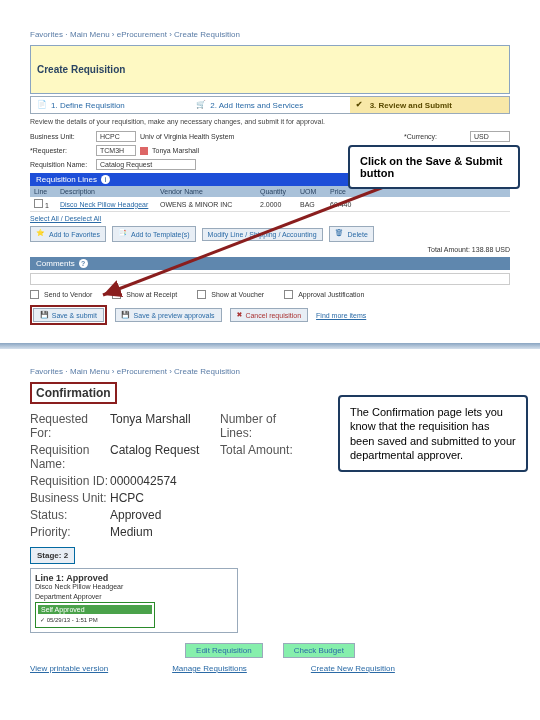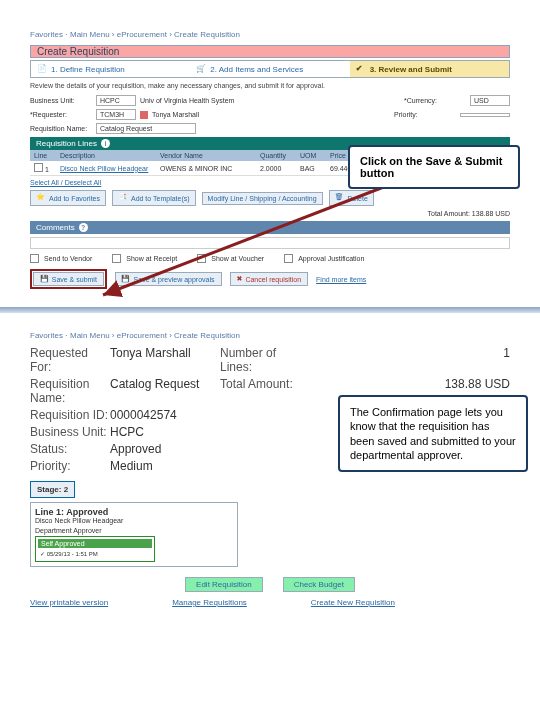--- a/index.html
+++ b/index.html
@@ -1,32 +1,32 @@
 <!DOCTYPE html>
 <html><head>
 <meta charset="utf-8">
 <style>
   * { box-sizing: border-box; margin: 0; padding: 0; }
   body { width: 540px; height: 720px; background: #fff; font-family: Arial, sans-serif; font-size: 8px; color: #333; position: relative; }
   .section { position: relative; }
   .top-section { padding: 30px 30px 0 30px; }
   .breadcrumb { color: #5a7ca6; font-size: 8px; margin-bottom: 6px; }
-  .page-title-bar { background: #fca5a5; padding: 0 6px; font-size: 10px; font-weight: normal; color: #2b4563; border: 1px solid #8aa5c2; }
+  .page-title-bar { background: #fef9c3; padding: 18px 6px; font-size: 10px; font-weight: bold; color: #2b4563; border: 1px solid #8aa5c2; }
   .steps { display: flex; height: 18px; border: 1px solid #9ab; margin-top: 2px; }
   .step { flex: 1; display: flex; align-items: center; padding: 0 6px; font-size: 8px; position: relative; }
   .step1 { background: #fff; color: #2a6aa6; }
   .step2 { background: #fff; color: #2a6aa6; }
   .step3 { background: #f8e8a8; color: #5a4a00; font-weight: bold; }
   .step-ico { width: 10px; height: 10px; margin-right: 4px; display: inline-block; }
   .instr { font-size: 7px; color: #444; margin: 4px 0 6px; }
   .form-row { display: flex; align-items: center; font-size: 7px; margin-bottom: 3px; gap: 4px; }
   .flabel { width: 62px; }
   .fdisplay { font-size: 7px; }
   .fbox { border: 1px solid #aaa; padding: 1px 3px; min-width: 40px; display: inline-block; font-size: 7px; }
-  .req-lines-bar { background: #0f766e; color: #fff; font-size: 8px; padding: 2px 6px; display: flex; align-items: center; gap: 4px; }
+  .req-lines-bar { background: #1d4ed8; color: #fff; font-size: 8px; padding: 2px 6px; display: flex; align-items: center; gap: 4px; }
   .info-ico { width: 9px; height: 9px; border-radius: 50%; background: #fff; color: #5f87ae; display: inline-flex; align-items: center; justify-content: center; font-weight: bold; font-size: 7px; }
   .tbl-head { background: #a9c1d9; display: flex; font-size: 7px; color: #2b4563; }
   .tbl-head div, .tbl-row div { padding: 2px 4px; }
   .c-line { width: 26px; }
   .c-desc { width: 100px; }
   .c-vend { width: 100px; }
   .c-qty { width: 40px; }
   .c-uom { width: 30px; }
   .c-price { width: 50px; }
   .tbl-row { display: flex; font-size: 7px; border-bottom: 1px solid #ddd; align-items: center; }
@@ -203,20 +203,23 @@
         </marker>
       </defs>
       <line x1="320" y1="5" x2="8" y2="125" stroke="#8a1e1e" stroke-width="3" marker-end="url(#ah)"></line>
     </svg>
 </div>
 
 <div class="divider"></div>
 
 <div class="section bottom-section">
   <div class="breadcrumb2">Favorites · Main Menu › eProcurement › Create Requisition</div>
+  <div class="confirm-box">
+    <div class="confirm-title">Confirmation</div>
+  </div>
   <div class="data-grid">
     <div class="dg-lbl">Requested For:</div>
     <div class="dg-val">Tonya Marshall</div>
     <div class="dg-lbl">Number of Lines:</div>
     <div class="dg-val" style="text-align:right">1</div>
 
     <div class="dg-lbl">Requisition Name:</div>
     <div class="dg-val">Catalog Request</div>
     <div class="dg-lbl">Total Amount:</div>
     <div class="dg-val" style="text-align:right">138.88 USD</div>

